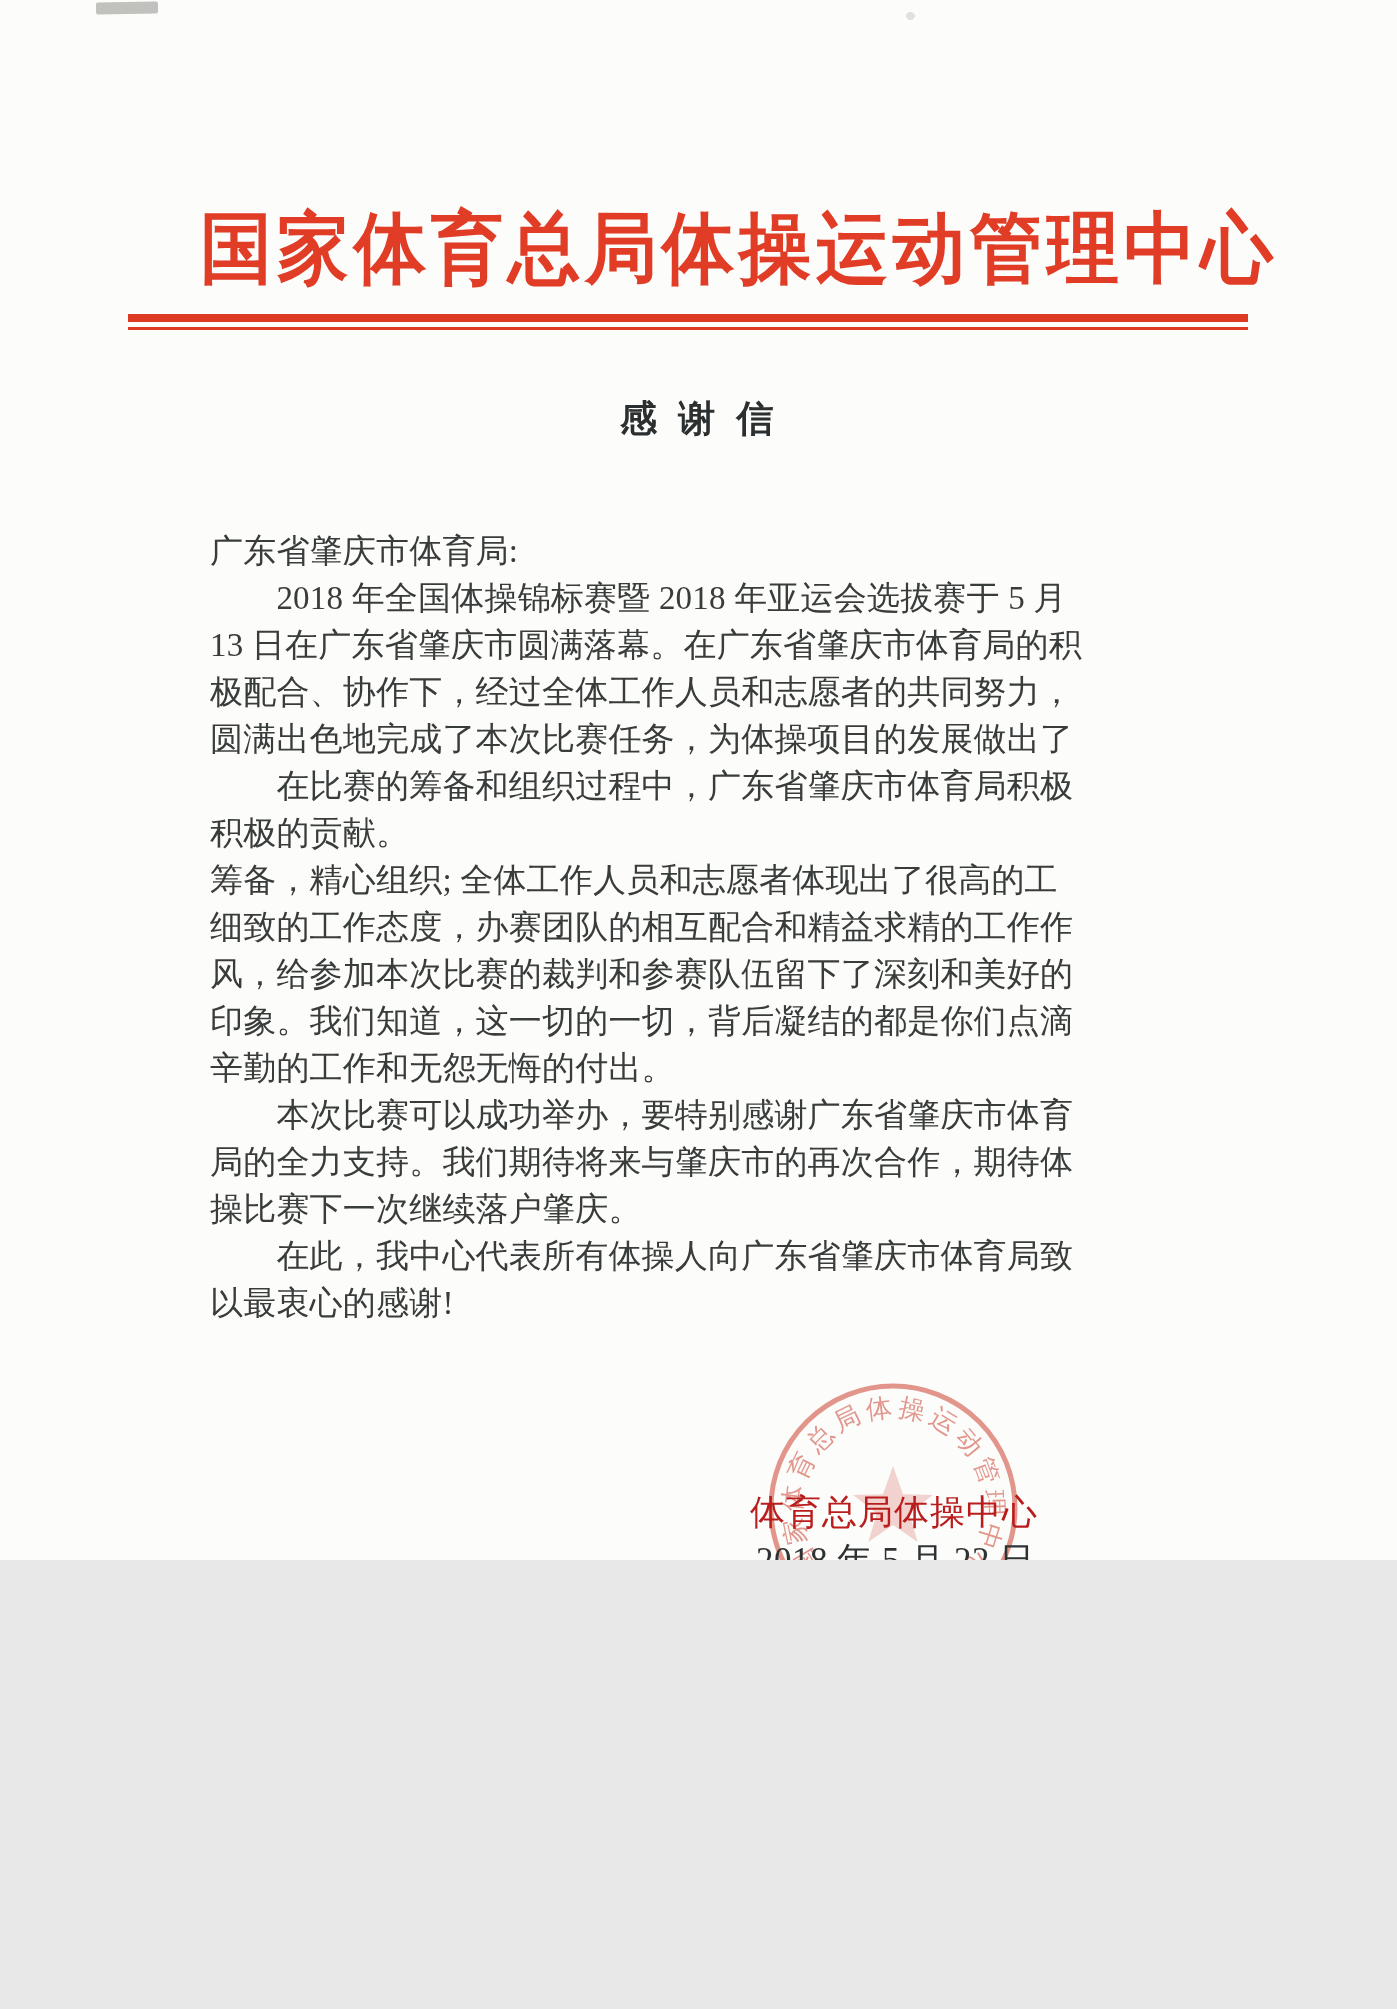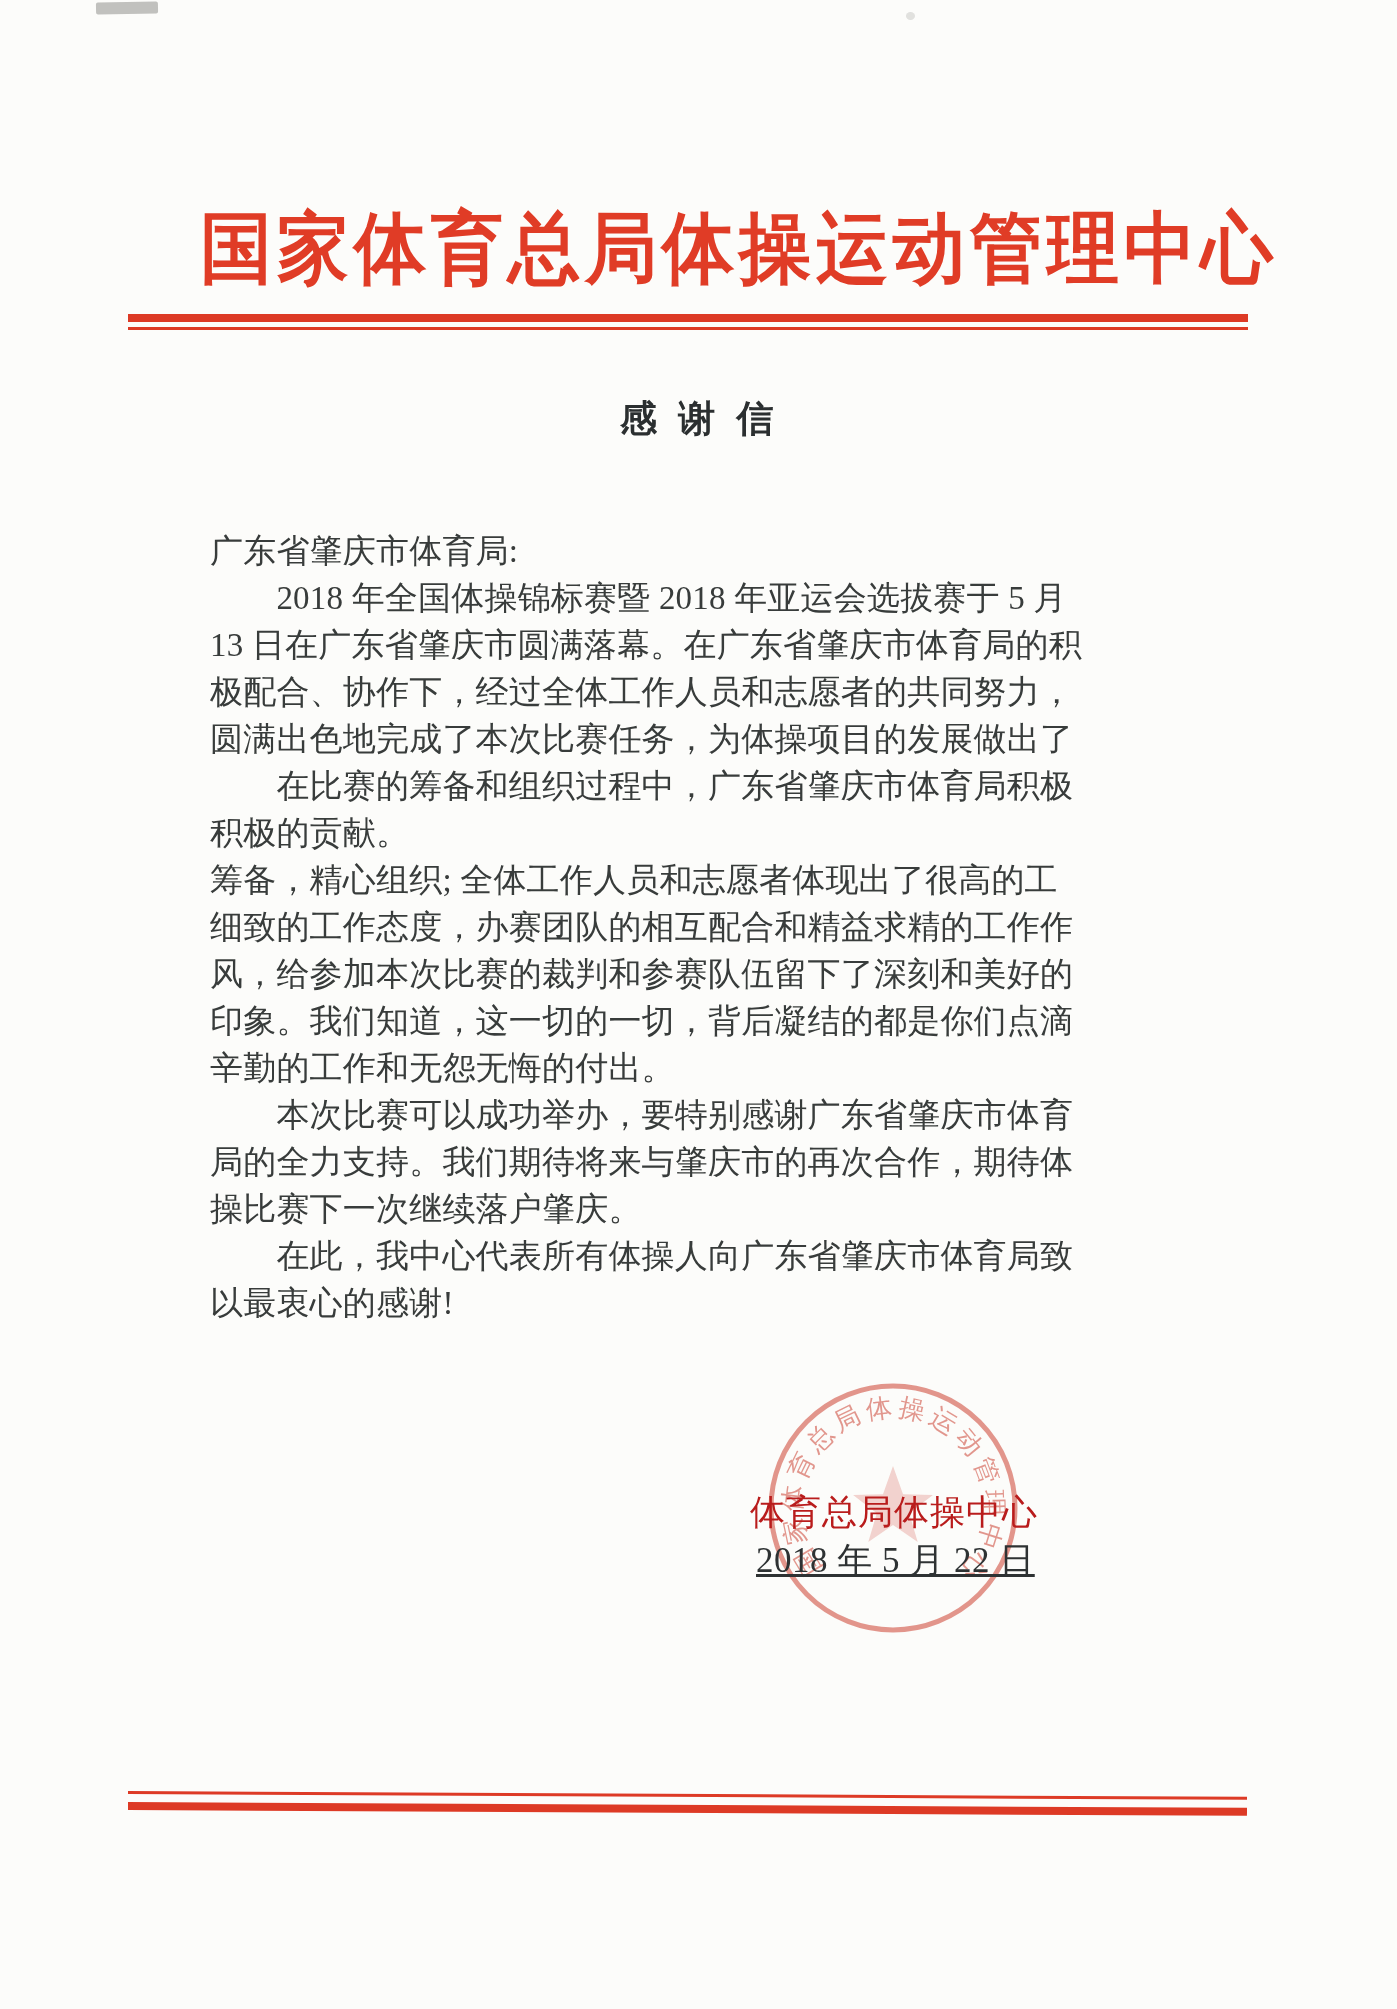--- a/index.html
+++ b/index.html
@@ -1,18 +1,18 @@
 <!DOCTYPE html>
 <html><head>
 <meta charset="utf-8">
 <style>
   html,body{margin:0;padding:0;background:#e8e8e8;}
   .page{
     position:relative;
-    width:1397px;height:2009px;
+    width:1397px;height:1560px;
     margin:0 auto;
     background:#fcfcfa;
     overflow:hidden;
     font-family:"Liberation Serif","DejaVu Serif",serif;
   }
   
   .scan-mark{position:absolute;background:#8f8f8d;opacity:.55;border-radius:2px;}
   .scan-mark.m1{left:96px;top:2px;width:62px;height:12px;transform:rotate(-1deg);}
   .scan-mark.m2{left:906px;top:12px;width:9px;height:8px;opacity:.25;border-radius:50%;}
 

